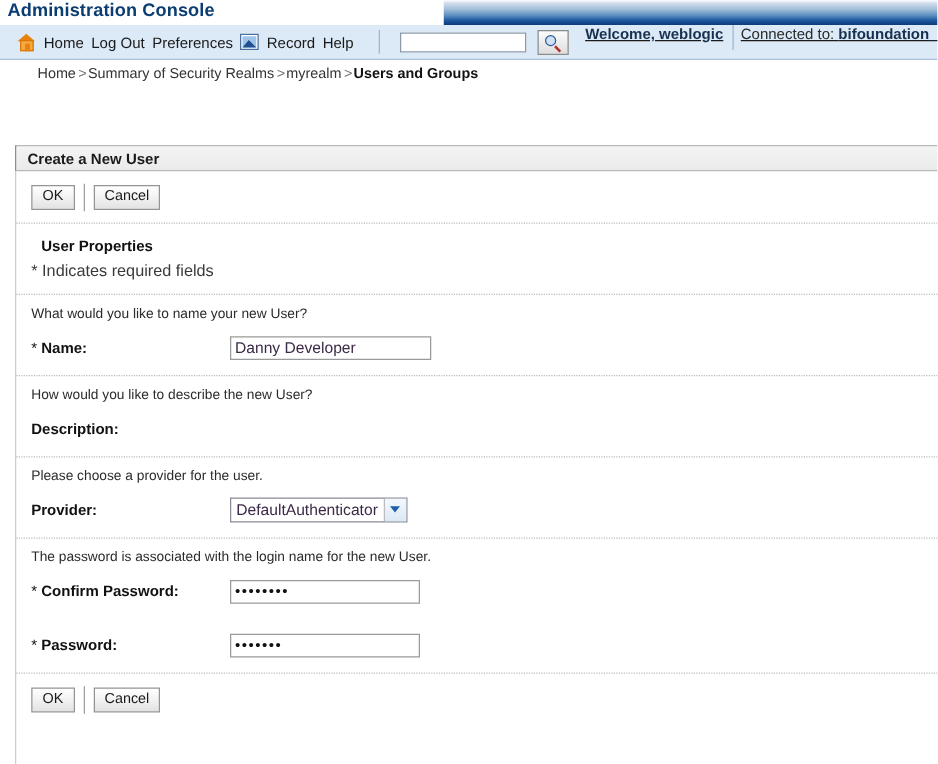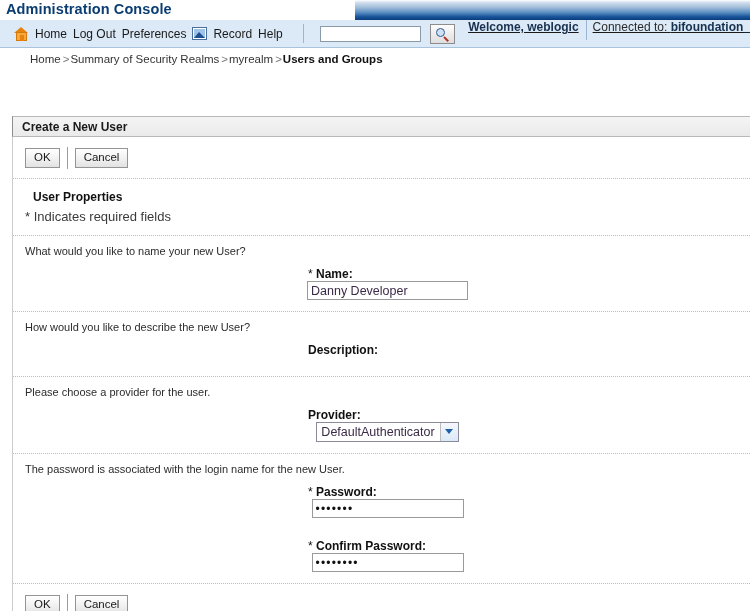--- a/index.html
+++ b/index.html
@@ -251,21 +251,20 @@
   .qtext {
     font-size: 11px; color: #2b2b2b;
     padding: 9px 0 0 12px;
   }
 
   .field-row {
     display: flex;
     align-items: center;
     padding: 10px 0 11px 12px;
     min-height: 22px;
-    flex-direction: column;
   }
   .field-label {
     font-size: 12px;
     font-weight: bold;
     color: #111;
     width: 159px;
     flex: none;
     white-space: nowrap;
   }
   .field-label .star { font-weight: normal; color:#111; }
@@ -414,27 +413,27 @@
         <span class="sel-val">DefaultAuthenticator</span>
         <span class="sel-arrow"></span>
       </span>
     </div>
 
     <div class="dotted"></div>
 
     <div class="qtext">The password is associated with the login name for the new User.</div>
     <div class="field-row">
       <span class="field-label"><span class="star">*</span>
+        <span>Confirm Password:</span></span>
+      <input class="txt txt-pwd" type="text" readonly="" value="••••••••" style="">
+    </div>
+    <div class="field-row">
+      <span class="field-label"><span class="star">*</span>
         <span>Password:</span></span>
       <input class="txt txt-pwd" type="text" readonly="" value="•••••••" style="">
-    </div>
-    <div class="field-row">
-      <span class="field-label"><span class="star">*</span>
-        <span>Confirm Password:</span></span>
-      <input class="txt txt-pwd" type="text" readonly="" value="••••••••" style="">
     </div>
 
     <div class="dotted"></div>
 
     <div class="btnrow">
       <button class="btn">OK</button>
       <span class="btn-gap"></span>
       <button class="btn">Cancel</button>
     </div>
 

